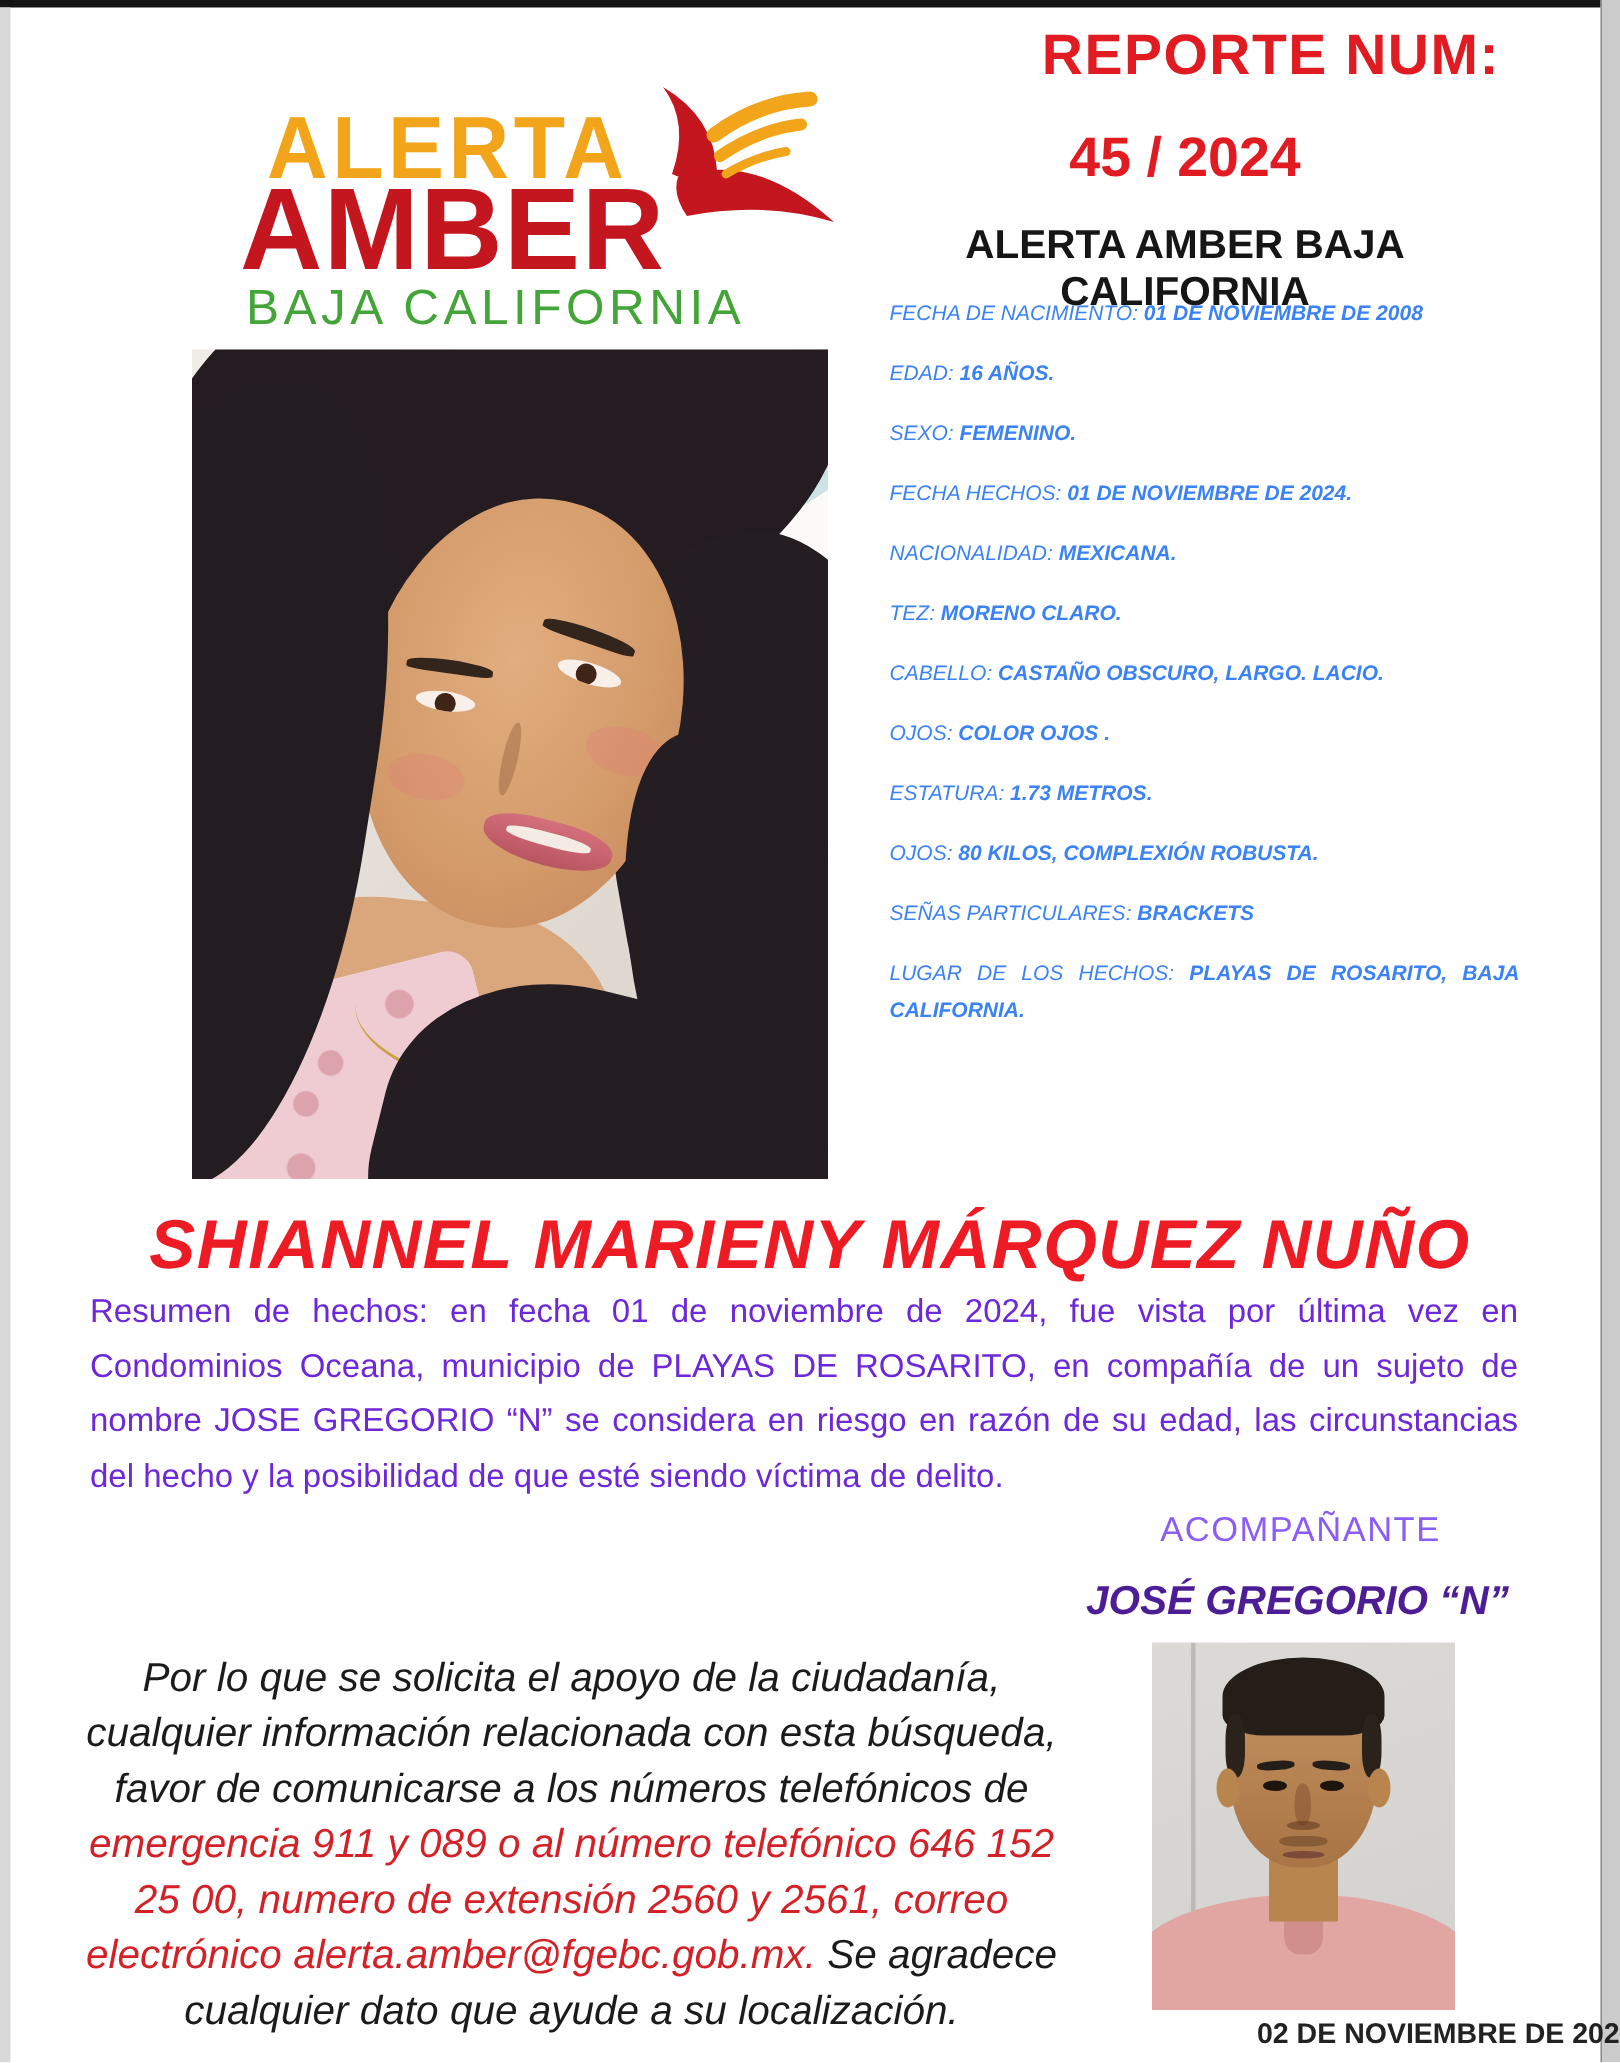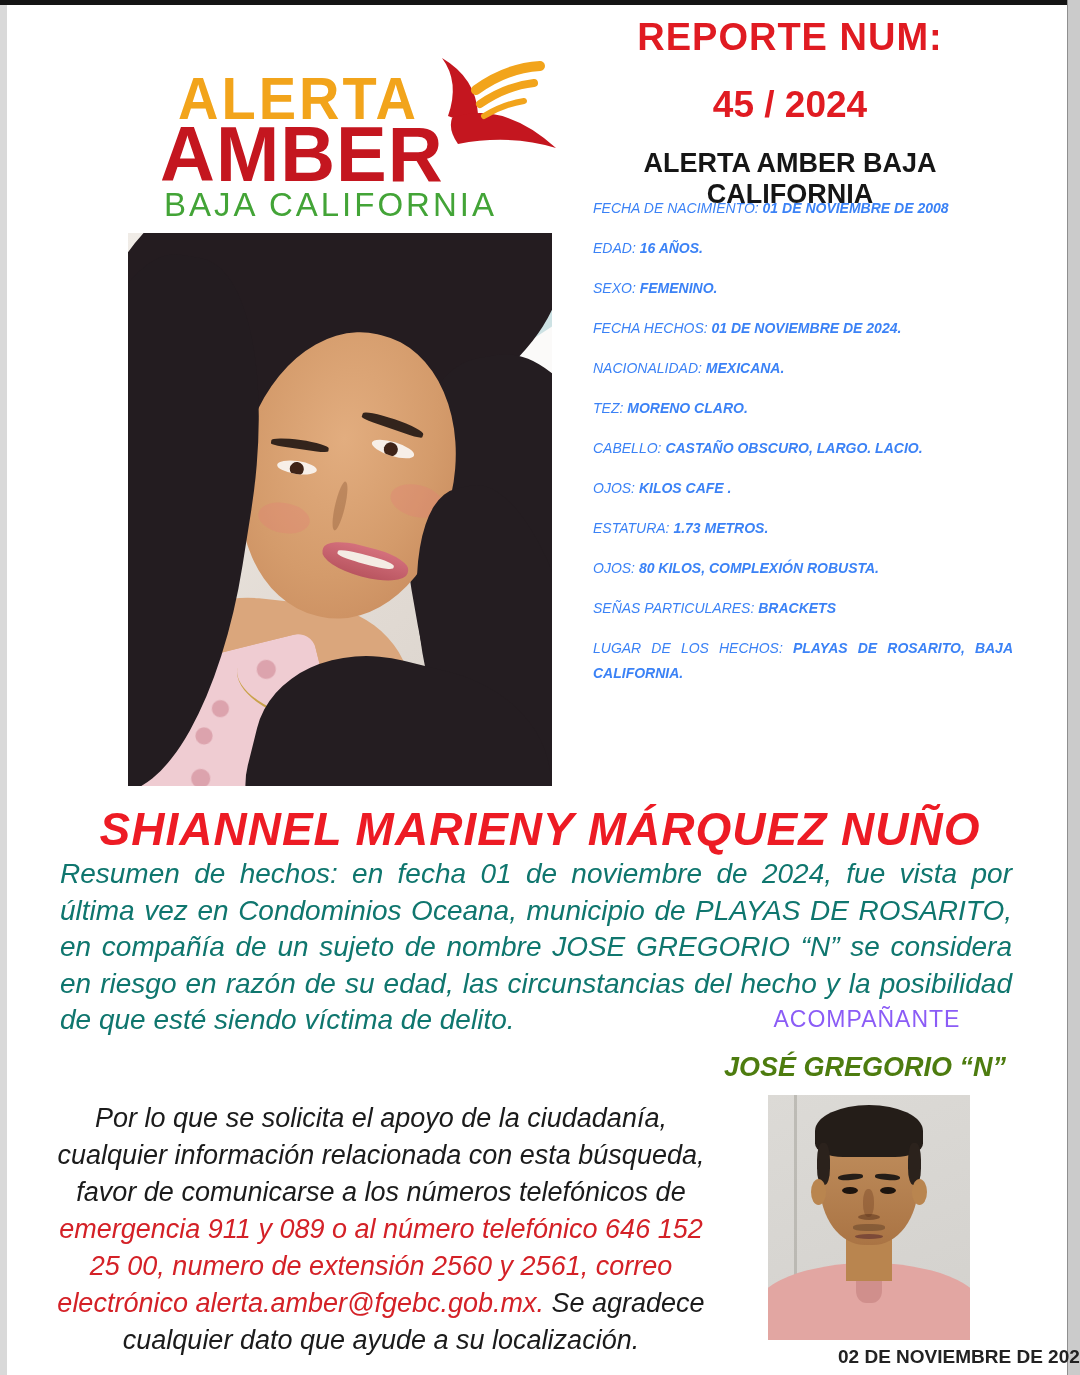--- a/index.html
+++ b/index.html
@@ -13,35 +13,35 @@
   .edge-right { position:absolute; left:1067px; top:0; width:13px; height:1375px; background:#cbcbcb; border-left:1px solid #8f8f8f; }
 
   
   .logo { position:absolute; left:150px; top:58px; width:410px; height:150px; }
   .logo-alerta { position:absolute; left:28px; top:8px; font-size:56px; font-weight:800; color:#F2A41B; letter-spacing:3px; transform:scaleY(1.05); white-space:nowrap; }
   .logo-amber  { position:absolute; left:10px; top:52px; font-size:76px; font-weight:800; color:#C4161F; letter-spacing:1px; transform:scaleY(1.02); white-space:nowrap; }
   .logo-baja   { position:absolute; left:14px; top:128px; font-size:33px; font-weight:400; color:#43A437; letter-spacing:3px; white-space:nowrap; }
   .logo-swoosh { position:absolute; left:268px; top:-6px; width:140px; height:120px; }
 
   
-  .report-title { position:absolute; left:580px; top:16px; width:420px; text-align:center; font-size:38px; font-weight:800; color:#E01B22; letter-spacing:1px; }
+  .report-title { position:absolute; left:580px; top:16px; width:420px; text-align:right; font-size:38px; font-weight:800; color:#E01B22; letter-spacing:1px; }
   .report-number{ position:absolute; left:580px; top:84px; width:420px; text-align:center; font-size:37px; font-weight:800; color:#E01B22; }
   .right-header { position:absolute; left:565px; top:148px; width:450px; text-align:center; font-size:27px; font-weight:800; color:#161616; }
 
   
   .details { position:absolute; left:593px; top:196px; width:420px; }
   .detail  { font-size:14px; line-height:25px; color:#3b82f6; font-style:italic; text-align:justify; margin-bottom:15px; }
   .detail .dl { font-weight:400; }
   .detail .dv { font-weight:700; }
 
   
   .victim-name { position:absolute; left:40px; top:802px; width:1000px; text-align:center; font-size:46px; font-weight:800; font-style:italic; color:#ED1B24; letter-spacing:1px; white-space:nowrap; }
-  .summary { position:absolute; left:60px; top:856px; width:952px; font-size:28px; line-height:36.5px; font-style:italic; color:#0f766e; text-align:justify; }
+  .summary { position:absolute; left:60px; top:856px; width:952px; font-size:22px; line-height:36.5px; color:#6d28d9; text-align:justify; }
   .companion-label { position:absolute; left:767px; top:1006px; width:200px; text-align:center; font-size:23px; color:#8b5cf6; letter-spacing:1px; }
-  .companion-name { position:absolute; left:710px; top:1052px; width:310px; text-align:center; font-size:27px; font-weight:800; font-style:italic; color:#4d7c0f; white-space:nowrap; }
+  .companion-name { position:absolute; left:710px; top:1052px; width:310px; text-align:center; font-size:27px; font-weight:800; font-style:italic; color:#4c1d95; white-space:nowrap; }
 
   
   .appeal { position:absolute; left:50px; top:1100px; width:662px; text-align:center; font-size:27px; line-height:37px; font-style:italic; color:#1b1b1b; }
   .appeal .red { color:#D42127; }
 
   .footer-date { position:absolute; left:838px; top:1346px; width:214px; text-align:center; font-size:19px; font-weight:700; color:#222; white-space:nowrap; }
 
   
   .vphoto { position:absolute; left:128px; top:233px; width:424px; height:553px; overflow:hidden; background:linear-gradient(135deg,#f0ece7 0%,#e3dcd5 55%,#d8d1ca 100%); }
   .vphoto div { position:absolute; }
@@ -117,21 +117,21 @@
   <div class="right-header">ALERTA AMBER BAJA CALIFORNIA</div>
 
   <div class="details">
     <div class="detail"><span class="dl">FECHA DE NACIMIENTO:</span> <span class="dv">01 DE NOVIEMBRE DE 2008</span></div>
     <div class="detail"><span class="dl">EDAD:</span> <span class="dv">16 AÑOS.</span></div>
     <div class="detail"><span class="dl">SEXO:</span> <span class="dv">FEMENINO.</span></div>
     <div class="detail"><span class="dl">FECHA HECHOS:</span> <span class="dv">01 DE NOVIEMBRE DE 2024.</span></div>
     <div class="detail"><span class="dl">NACIONALIDAD:</span> <span class="dv">MEXICANA.</span></div>
     <div class="detail"><span class="dl">TEZ:</span> <span class="dv">MORENO CLARO.</span></div>
     <div class="detail"><span class="dl">CABELLO:</span> <span class="dv">CASTAÑO OBSCURO, LARGO. LACIO.</span></div>
-    <div class="detail"><span class="dl">OJOS:</span> <span class="dv">KILOS CAFE .</span></div>
+    <div class="detail"><span class="dl">OJOS:</span> <span class="dv">COLOR OJOS .</span></div>
     <div class="detail"><span class="dl">ESTATURA:</span> <span class="dv">1.73 METROS.</span></div>
     <div class="detail"><span class="dl">OJOS:</span> <span class="dv">80 KILOS, COMPLEXIÓN ROBUSTA.</span></div>
     <div class="detail"><span class="dl">SEÑAS PARTICULARES:</span> <span class="dv">BRACKETS</span></div>
     <div class="detail"><span class="dl">LUGAR DE LOS HECHOS:</span> <span class="dv">PLAYAS DE ROSARITO, BAJA CALIFORNIA.</span></div>
   </div>
 
   <div class="vphoto">
     <div class="vp-flare-white"></div>
     <div class="vp-flare-teal"></div>
     <div class="vp-flare-teal2"></div>

